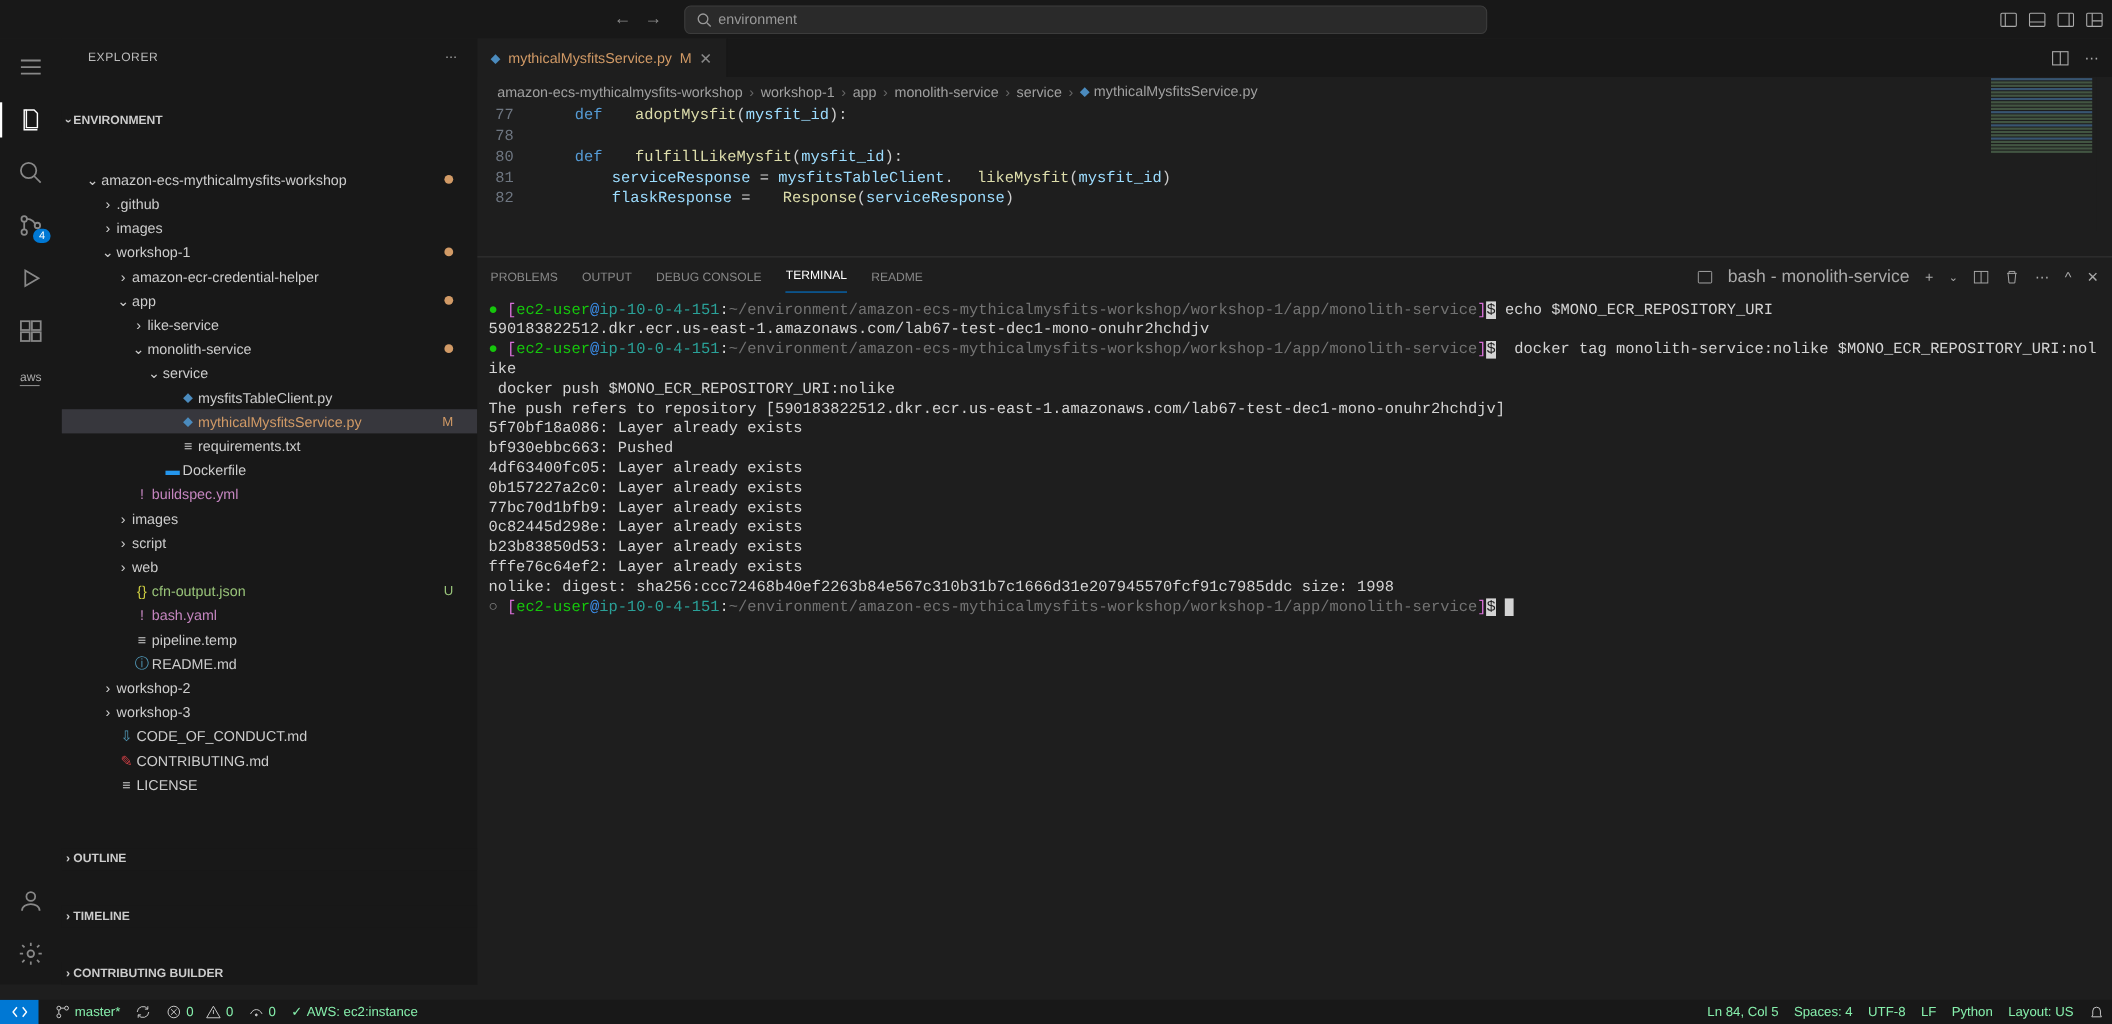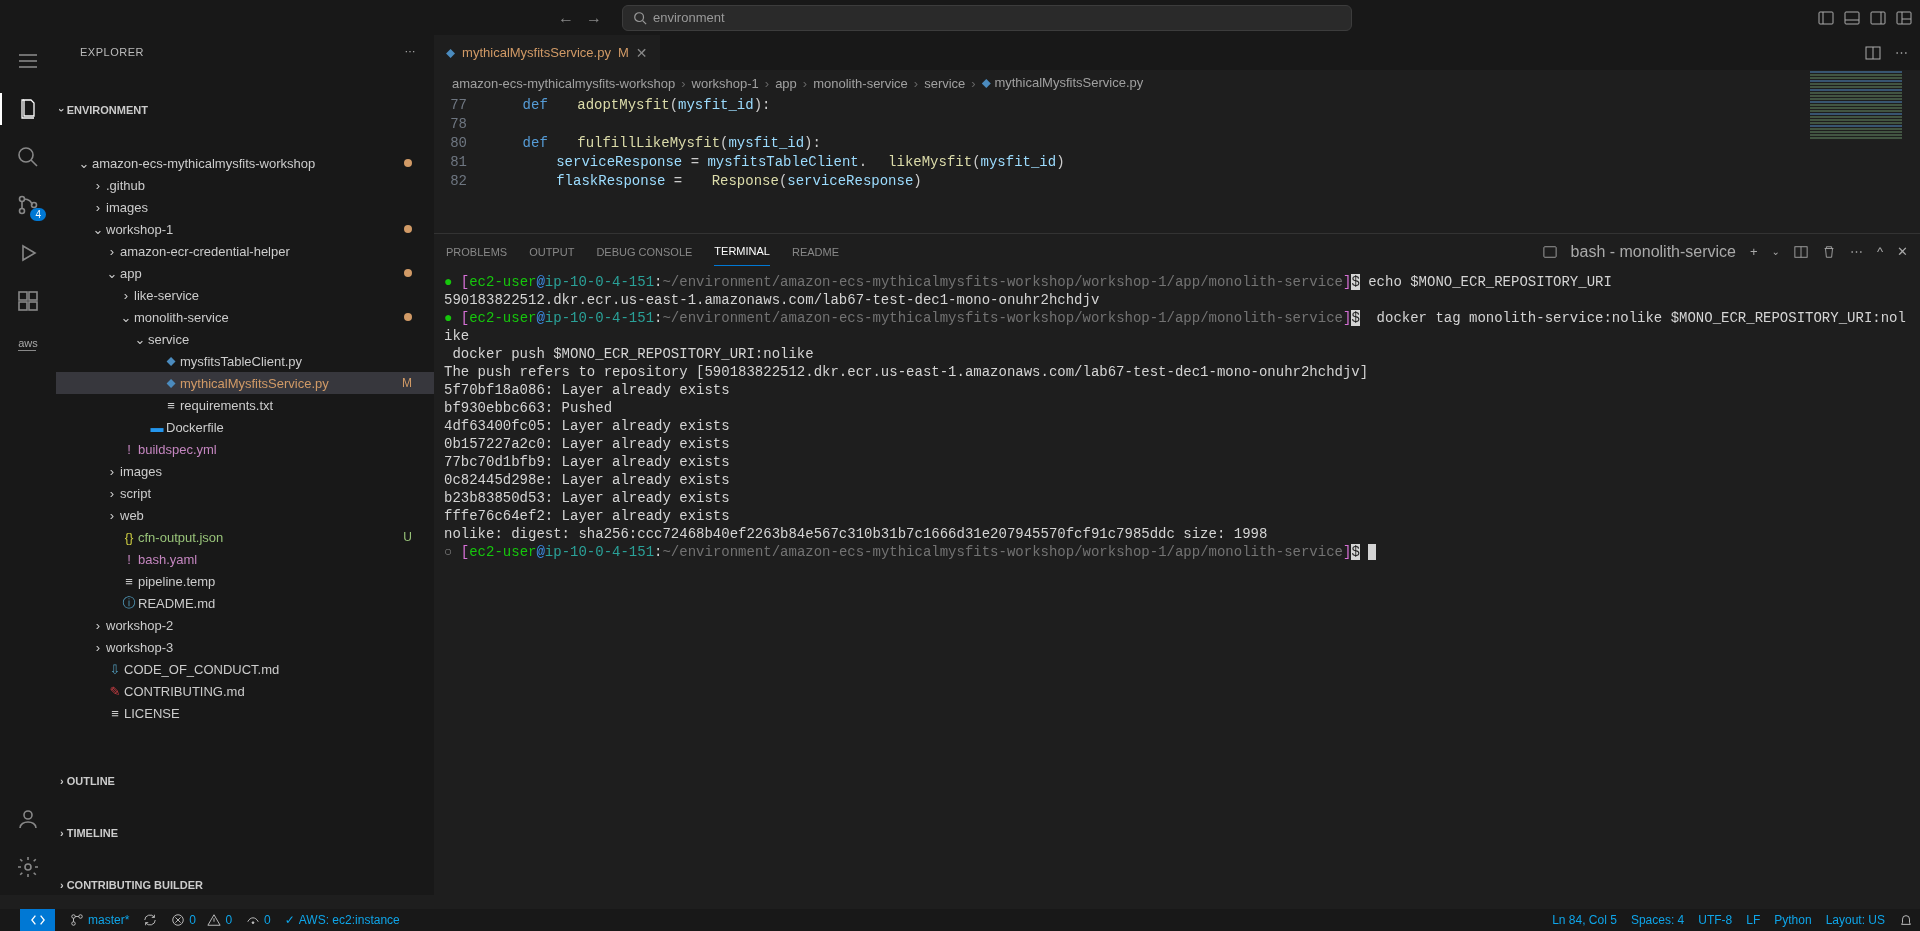--- a/index.html
+++ b/index.html
@@ -74,21 +74,21 @@
 .t-user { color:#16c60c;}
 .t-host { color:#2aa198;}
 .t-at { color:#3b8eea;}
 .t-path { color:#737373;}
 .t-br { color:#d670d6;}
 .t-dollar { background:#d4d4d4; color:#1e1e1e;}
 .t-bullet{ color:#16c60c; }
 .t-bullet2{ color:#888;}
 .t-cursor { display:inline-block; width:8px; height:16px; background:#d4d4d4; vertical-align:text-bottom;}
 
-.statusbar { position:absolute; bottom:0; left:0; right:0; height:22px; background:#181818; display:flex; align-items:center; font-size:12px; color:#0ea5e9;padding-left:20px;}
+.statusbar { position:absolute; bottom:0; left:0; right:0; height:22px; background:#181818; display:flex; align-items:center; font-size:12px; color:#86efac;}
 .statusbar .blue { background:#0078d4; width:35px; height:22px; display:flex; align-items:center; justify-content:center; margin-right:8px;}
 .statusbar .item { padding:0 7px; display:flex; align-items:center; gap:4px; cursor:pointer;}
 .statusbar .right { margin-left:auto; display:flex;}
 
 .chev { display:inline-block; transform:rotate(0deg);}
 .chev.down { transform:rotate(90deg);}
 </style>
 </head>
 <body>
 

